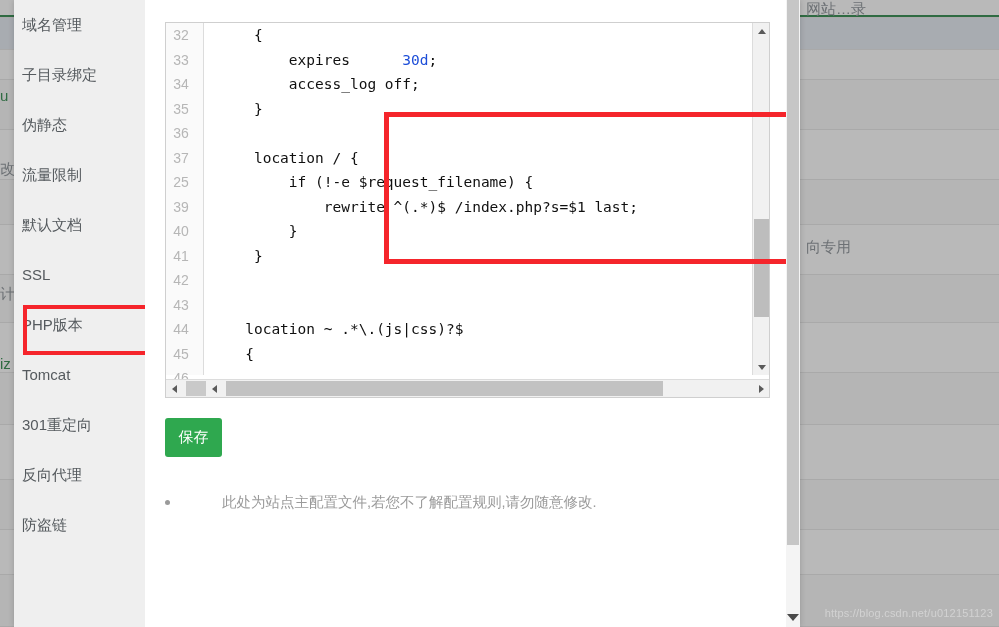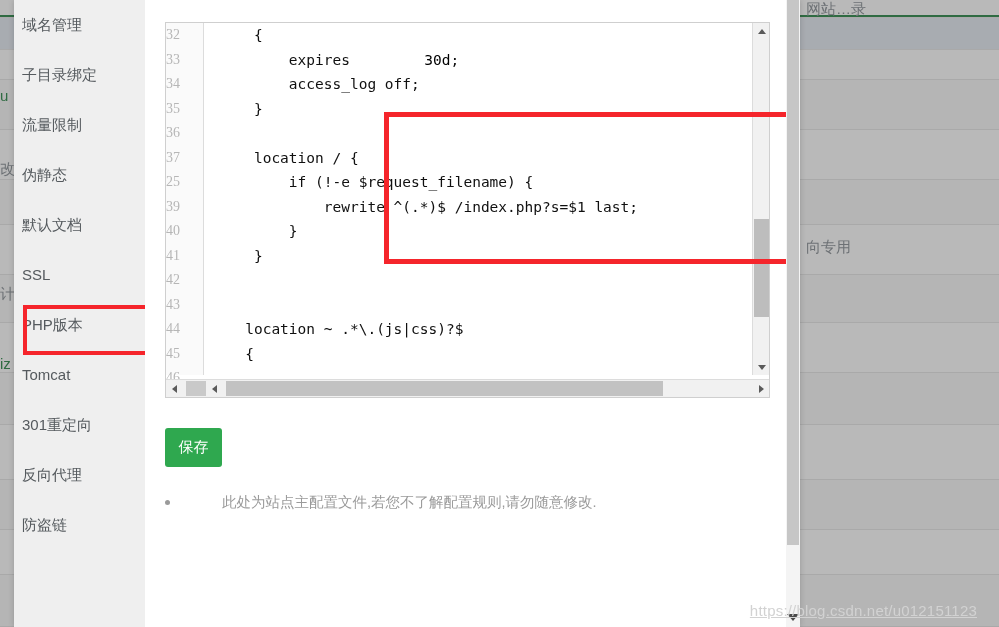--- a/index.html
+++ b/index.html
@@ -49,33 +49,33 @@
   
   #editor{
     position:absolute;left:20px;top:22px;width:605px;height:376px;
     border:1px solid #cfcfcf;box-sizing:border-box;background:#fff;overflow:hidden;
   }
   #gutter{
     position:absolute;left:0;top:0;width:38px;height:352px;
     background:#fafafa;border-right:1px solid #dcdcdc;box-sizing:border-box;
   }
   .lnum{
-    height:24.5px;line-height:24.5px;text-align:left;padding-right:7px;
-    font-family:Liberation Serif, serif;
+    height:24.5px;line-height:24.5px;text-align:center;padding-right:7px;
+    font-family:Liberation Sans, sans-serif;
     font-size:14px;color:#b6b6b6;
   }
   #codearea{
     position:absolute;left:39px;top:0;right:18px;height:352px;overflow:hidden;
   }
   .cline{
     height:24.5px;line-height:24.5px;white-space:pre;
     font-family:"DejaVu Sans Mono","Liberation Mono",monospace;
     font-size:14.5px;color:#101010;padding-left:14px;
   }
-  .cline .num{color:#000000;margin-left:22px;}
+  .cline .num{color:#1d4ed8;}
 
   
   #code-annot{
     position:absolute;left:239px;top:112px;width:411px;height:152px;
     border:5px solid #f5252b;box-sizing:border-box;pointer-events:none;
   }
 
   
   #vscroll{
     position:absolute;right:0;top:0;width:17px;height:352px;
@@ -101,21 +101,21 @@
     position:absolute;left:50%;top:50%;width:0;height:0;
     border-top:4px solid transparent;border-bottom:4px solid transparent;
   }
   .hsb-btn.lt .arw{transform:translate(-60%,-50%);border-right:5px solid #5a5a5a;}
   .hsb-btn.rt .arw{transform:translate(-40%,-50%);border-left:5px solid #5a5a5a;}
   #h-outer-thumb{position:absolute;left:20px;top:1px;width:20px;height:15px;background:#c9c9c9;}
   #hthumb{position:absolute;left:60px;top:1px;width:437px;height:15px;background:#c2c2c2;}
 
   
   #save{
-    position:absolute;left:20px;top:428px;width:57px;height:39px;
+    position:absolute;left:20px;top:418px;width:57px;height:39px;
     background:#2fa84f;color:#fff;border:0;border-radius:3px;
     font-size:15px;font-family:"Liberation Sans",sans-serif;cursor:pointer;
   }
 
   
   #note{position:absolute;left:20px;top:492px;display:flex;align-items:flex-start;gap:36px;}
   #note .dot{
     width:5px;height:5px;border-radius:50%;background:#9a9a9a;
     margin:8px 16px 0 0;flex:0 0 auto;
   }
@@ -127,22 +127,22 @@
   }
   #pagethumb{position:absolute;left:1px;top:0;width:12px;height:545px;background:#c6c6c6;}
   #pagedown{
     position:absolute;left:0;bottom:6px;width:0;height:0;
     border-left:6px solid transparent;border-right:6px solid transparent;
     border-top:7px solid #4a4a4a;margin-left:1px;
   }
 
   
   #watermark{
-    position:absolute;right:22px;bottom:8px;font-size:15px;color:#d2d2d2;
-    white-space:nowrap;letter-spacing:.2px;text-decoration:underline;
+    position:absolute;right:6px;bottom:8px;font-size:11px;color:#d2d2d2;
+    white-space:nowrap;letter-spacing:.2px;
   }
 </style>
 </head>
 <body>
 
 <div id="backdrop">
   <div class="bd-table">
       <div class="bd-row" style="position: absolute; top: 0px; height: 18px;"></div>
       <div class="bd-row hdr" style="position: absolute; top: 18px; height: 32px;"></div>
       <div class="bd-row" style="position: absolute; top: 50px; height: 30px;"></div>
@@ -166,22 +166,22 @@
     <div class="bd-text" style="left: 806px; top: 238px;">向专用</div>
     <div class="bd-text green" style="left: 0px; top: 316px; margin-left: 18px;">th</div>
     <div class="bd-text green" style="left: 0px; top: 355px;">iz</div>
   </div>
 
 <div id="modal">
 
   <div id="navcol">
       <div class="nav-item">域名管理</div>
       <div class="nav-item">子目录绑定</div>
+      <div class="nav-item">伪静态</div>
       <div class="nav-item">流量限制</div>
-      <div class="nav-item">伪静态</div>
       <div class="nav-item">默认文档</div>
       <div class="nav-item">SSL</div>
       <div class="nav-item">PHP版本</div>
       <div class="nav-item">Tomcat</div>
       <div class="nav-item">301重定向</div>
       <div class="nav-item">反向代理</div>
       <div class="nav-item">防盗链</div>
     </div>
   <div id="nav-annot"></div>
 

